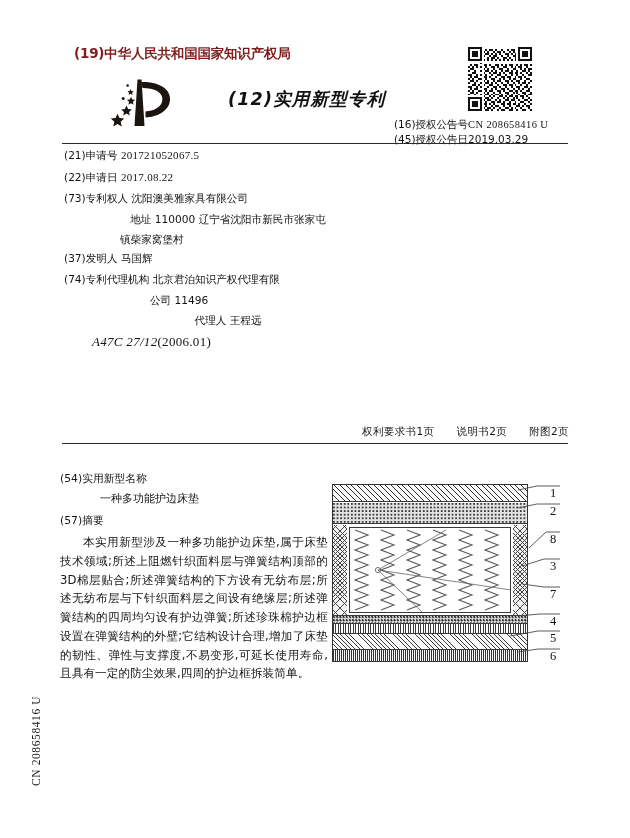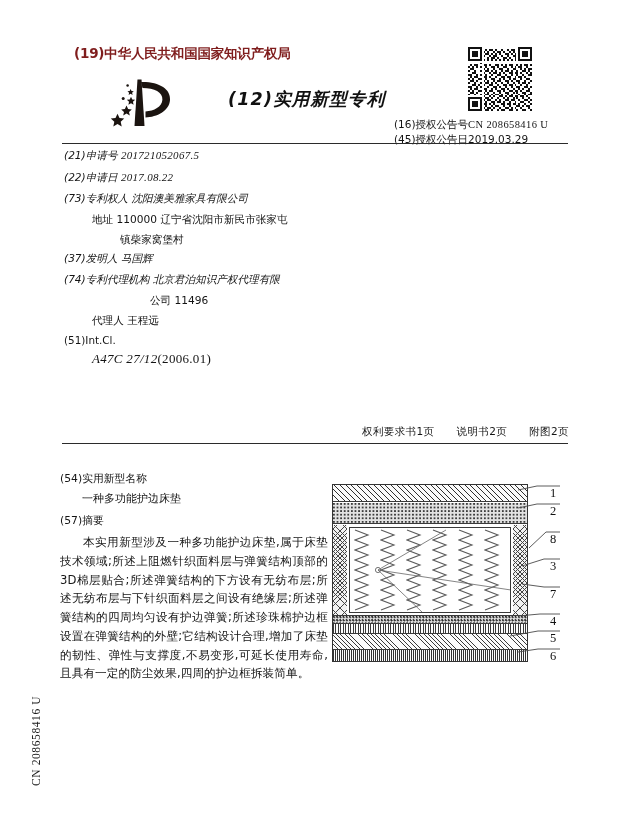--- a/index.html
+++ b/index.html
@@ -123,32 +123,32 @@
     left: 64px;
     top: 150px;
     width: 300px;
     font-size: 10.6px;
     line-height: 1.0;
     font-family: "DejaVu Sans", sans-serif;
   }
   .bline {
     margin-bottom: 10.5px;
     white-space: nowrap;
-    font-style: italic;
   }
   .bline .val {
     font-family: "Liberation Serif", serif;
     font-size: 11px;
     letter-spacing: 0.3px;
   }
   .bline .cn { font-family: "DejaVu Sans", sans-serif; }
   .sub {
     margin-left: 28px;
     margin-bottom: 9px;
     white-space: nowrap;
+    text-align: center;
   }
   .sub2 {
     margin-left: 56px;
     margin-bottom: 9px;
     white-space: nowrap;
   }
   .sub3 {
     margin-left: 86px;
     margin-bottom: 9px;
     white-space: nowrap;
@@ -190,21 +190,21 @@
     width: 268px;
   }
   .sec-head {
     font-size: 10.8px;
     font-family: "DejaVu Sans", sans-serif;
     margin-bottom: 5px;
   }
   .inv-title {
     font-size: 11px;
     font-family: "DejaVu Sans", sans-serif;
-    margin-left: 22px;
+    margin-left: 40px;
     margin-bottom: 8px;
   }
   .abs-body {
     font-size: 11.6px;
     font-family: "DejaVu Sans", sans-serif;
     line-height: 1.62;
     text-align: justify;
     text-indent: 23px;
     letter-spacing: 0.1px;
     color: #151515;
@@ -427,21 +427,20 @@
       <span class="cn">北京君泊知识产权代理有限</span>
     </div>
     <div class="sub3">
       <span class="cn">公司</span>
       <span class="val">11496</span>
     </div>
     <div class="sub">
       <span class="cn">代理人</span>
       <span class="cn">王程远</span>
     </div>
-    <div class="ipc-head">(51)Int.Cl.</div>
     <div class="ipc-val">
       <span>A47C 27/12</span><span class="plain">(2006.01)</span>
     </div>
   </div>
 
   <div class="pagecount">
     <span>权利要求书1页</span><span>说明书2页</span><span>附图2页</span>
   </div>
 
   <div class="rule rule-mid"></div>

